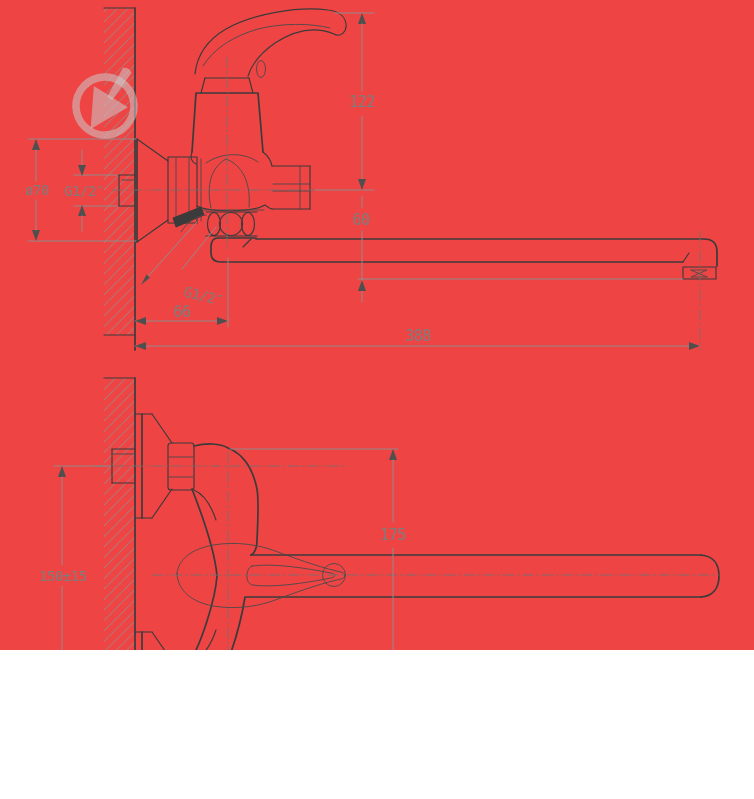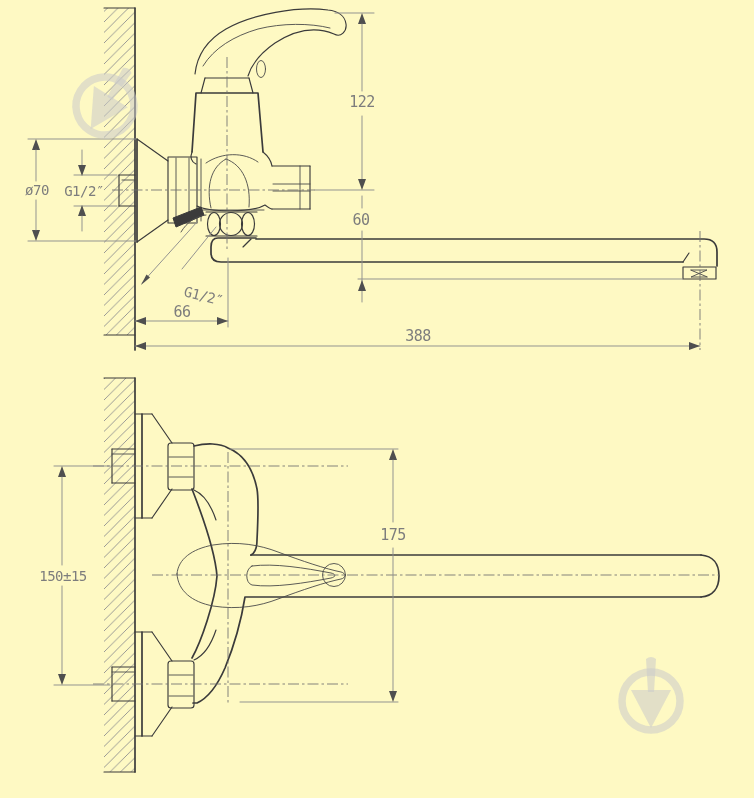--- a/index.html
+++ b/index.html
@@ -1,16 +1,16 @@
 <!DOCTYPE html>
 <html><head>
 <meta charset="utf-8">
 <style>
   html,body{margin:0;padding:0;background:#ffffff;}
-  .canvas{position:relative;width:754px;height:798px;background:#fef9c3;overflow:hidden;
+  .canvas{position:relative;width:754px;height:650px;background:#ef4444;overflow:hidden;
           font-family:"DejaVu Sans Mono","Liberation Mono",monospace;}
   svg{position:absolute;left:0;top:0;}
   text{font-family:"DejaVu Sans Mono","Liberation Mono",monospace;fill:#7d7d7d;}
   .dimtxt{font-size:15px;letter-spacing:-0.5px;}
   .dimtxt-sm{font-size:14px;letter-spacing:-0.5px;}
   .thick{stroke:#3b3b3b;stroke-width:1.7;fill:none;stroke-linecap:round;stroke-linejoin:round;}
   .med{stroke:#3b3b3b;stroke-width:1.15;fill:none;stroke-linecap:round;stroke-linejoin:round;}
   .thin{stroke:#4a4a4a;stroke-width:0.9;fill:none;stroke-linecap:round;}
   .dim{stroke:#8e8e8e;stroke-width:0.95;fill:none;stroke-linecap:round;}
   .cl{stroke:#6f6f6f;stroke-width:0.85;fill:none;stroke-dasharray:11 3 2.5 3;}

